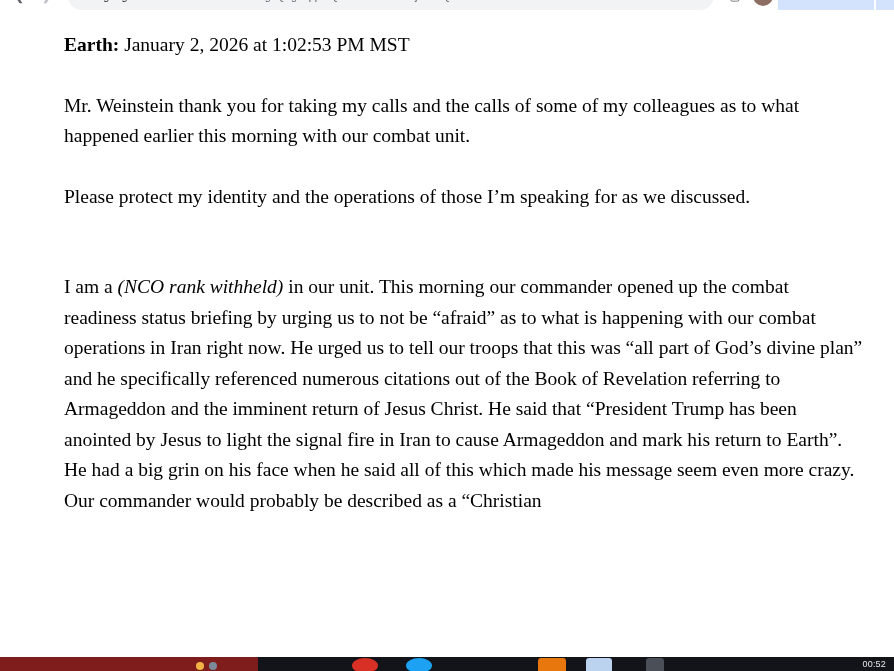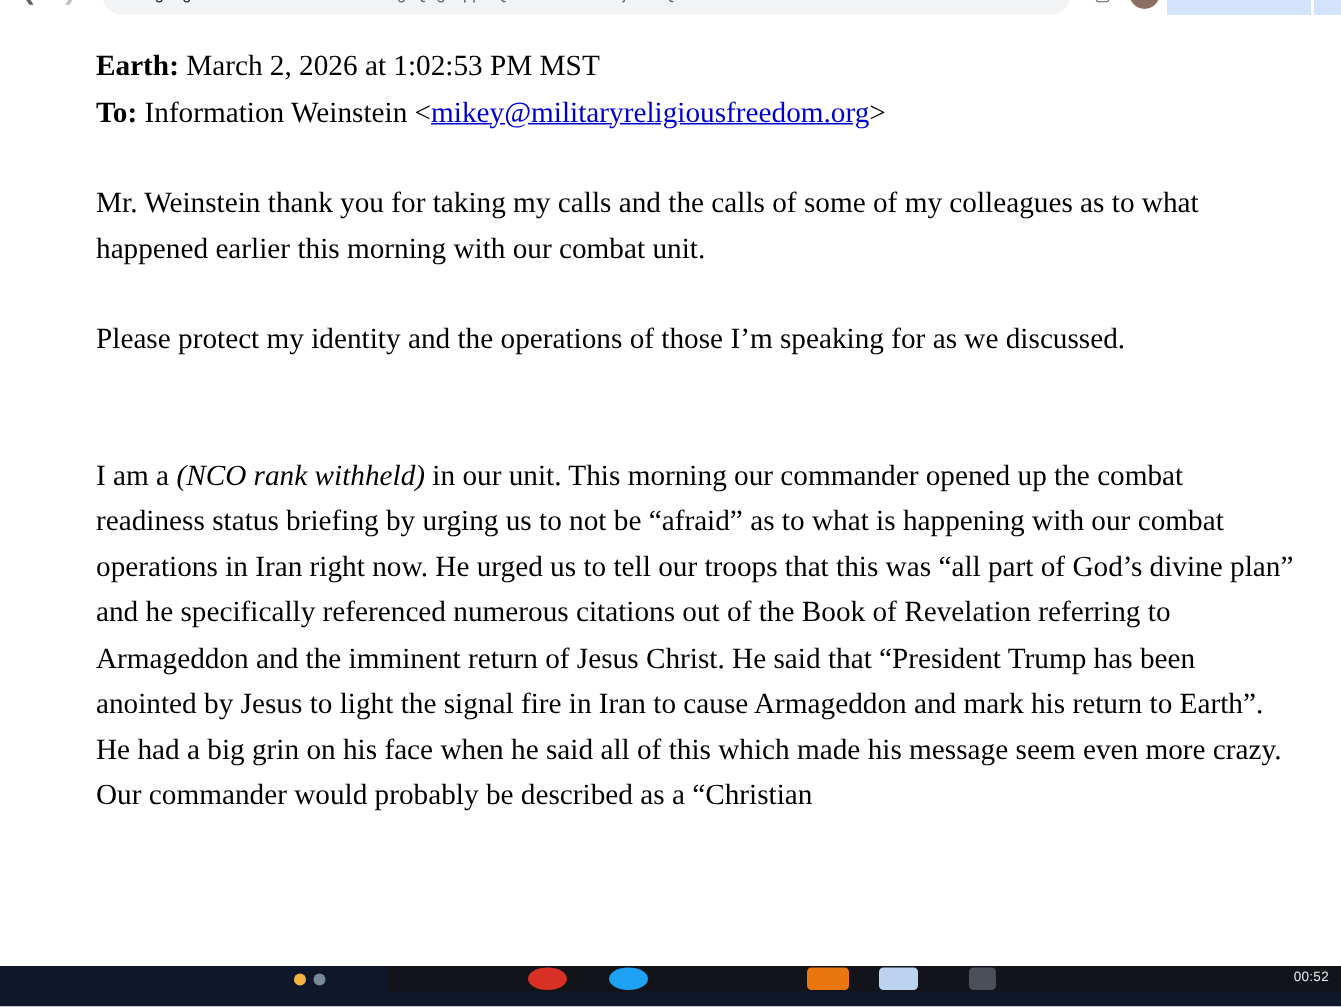--- a/index.html
+++ b/index.html
@@ -172,22 +172,22 @@
   em.ital {
     font-style: italic;
     text-align: right;
   }
 
   
   .taskbar {
     position: absolute;
     left: 0; bottom: 0;
     width: 894px;
-    height: 27px;
-    background: #0f172a;
+    height: 14px;
+    background: #7f1d1d;
     overflow: hidden;
   }
   .tb-dark {
     position: absolute;
     left: 258px;
     top: 0;
     width: 636px;
     height: 17px;
     background: #12141a;
   }
@@ -240,27 +240,23 @@
 <div class="gutter-left"></div>
 <div class="gutter-right"></div>
 
 <div class="doc">
   <div class="doc-inner">
 
     <div class="hdr-line first"></div>
 
     <div class="hdr-line">
       <span class="hdr-label">Earth:</span>
-      <span>March 2, 2026 at 1:02:53 PM MST</span>
+      <span>January 2, 2026 at 1:02:53 PM MST</span>
     </div>
 
-    <div class="hdr-line">
-      <span class="hdr-label">To:</span>
-      <span>Information Weinstein &lt;</span><a class="email-link" href="#">mikey@militaryreligiousfreedom.org</a><span>&gt;</span>
-    </div>
 
     <div class="spacer"></div>
 
     <p class="para">Mr. Weinstein thank you for taking my calls and the calls of some of my colleagues as to what happened earlier this morning with our combat unit.</p>
 
     <div class="spacer"></div>
 
     <p class="para">Please protect my identity and the operations of those I’m speaking for as we discussed.</p>
 
     <div class="spacer"></div>

